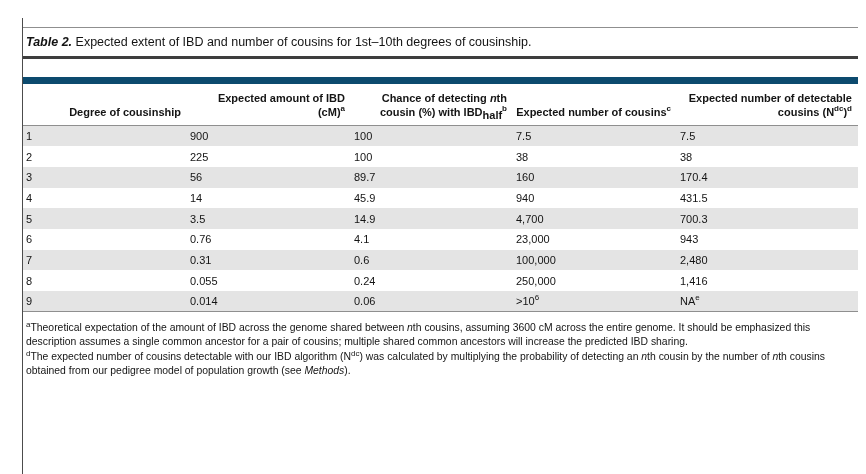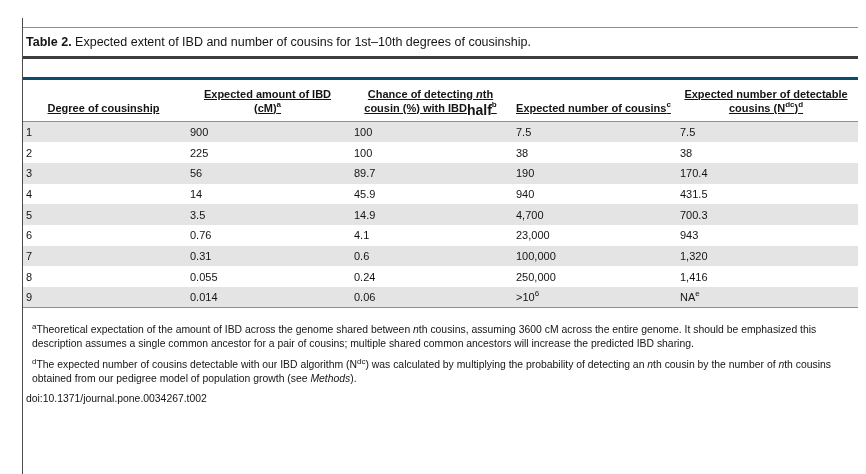--- a/index.html
+++ b/index.html
@@ -10,41 +10,41 @@
     position: relative;
   }
   .left-bar {
     position: absolute; left. 0;
     left: 22px; top: 18px; bottom: 0; width: 1px; background: #4c4c4c;
   }
   .content { position: absolute; left: 23px; top: 0; width: 835px; }
   .rule-thin { height: 1px; background: #8f8f8f; }
   .rule-top { margin-top: 27px; }
   .caption { padding: 7px 0 6px 3px; font-size: 12.5px; line-height: 15px; }
-  .caption b { font-weight: bold; }
+  .caption b { font-weight: bold; font-style: italic; }
   .rule-thick { height: 3px; background: #3e3e3e; }
   .gap { height: 18px; background: #ffffff; }
   table { width: 835px; border-collapse: collapse; table-layout: fixed; border-bottom: 1px solid #8f8f8f; }
   col.c1 { width: 164px; } col.c2 { width: 164px; } col.c3 { width: 162px; }
   col.c4 { width: 164px; } col.c5 { width: 181px; }
   thead th {
-    text-align: center; vertical-align: bottom; font-weight: bold;
+    text-align: right; vertical-align: bottom; font-weight: bold;
     font-size: 11px; line-height: 13.5px;
     padding: 8px 6px 6px 3px;
-    border-top: 3px solid #0c4a6e; border-bottom: 1px solid #8f8f8f; text-decoration: underline;
+    border-top: 7px solid #0c4a6e; border-bottom: 1px solid #8f8f8f;
   }
   tbody td {
     height: 20.7px; padding: 0 6px 0 3px; font-size: 11px;
     vertical-align: middle; white-space: nowrap;
   }
   tbody tr.striped { background: #e4e4e4; }
   sup { font-size: 8px; line-height: 0; vertical-align: super; letter-spacing: 0; }
-  sub { font-size: 14px; line-height: 0; vertical-align: sub; }
+  sub { font-size: 11px; line-height: 0; vertical-align: sub; }
   .footnotes { padding: 9px 0 0 3px; font-size: 10.4px; line-height: 14.2px; }
-  .footnote { margin: 6px; }
+  .footnote { margin: 0; }
   .doi { margin: 0; }
 </style>
 </head>
 <body>
 
 <div class="left-bar"></div>
 
 <div class="content">
   <div class="rule-thin rule-top"></div>
 
@@ -82,21 +82,21 @@
         <td>2</td>
         <td>225</td>
         <td>100</td>
         <td>38</td>
         <td>38</td>
       </tr>
       <tr class="striped">
         <td>3</td>
         <td>56</td>
         <td>89.7</td>
-        <td>190</td>
+        <td>160</td>
         <td>170.4</td>
       </tr>
       <tr>
         <td>4</td>
         <td>14</td>
         <td>45.9</td>
         <td>940</td>
         <td>431.5</td>
       </tr>
       <tr class="striped">
@@ -111,21 +111,21 @@
         <td>0.76</td>
         <td>4.1</td>
         <td>23,000</td>
         <td>943</td>
       </tr>
       <tr class="striped">
         <td>7</td>
         <td>0.31</td>
         <td>0.6</td>
         <td>100,000</td>
-        <td>1,320</td>
+        <td>2,480</td>
       </tr>
       <tr>
         <td>8</td>
         <td>0.055</td>
         <td>0.24</td>
         <td>250,000</td>
         <td>1,416</td>
       </tr>
       <tr class="striped">
         <td>9</td>
@@ -133,15 +133,14 @@
         <td>0.06</td>
         <td>&gt;10<sup>6</sup></td>
         <td>NA<sup>e</sup></td>
       </tr>
     </tbody>
   </table>
 
   <div class="footnotes">
     <p class="footnote"><sup>a</sup>Theoretical expectation of the amount of IBD across the genome shared between <i>n</i>th cousins, assuming 3600 cM across the entire genome. It should be emphasized this description assumes a single common ancestor for a pair of cousins; multiple shared common ancestors will increase the predicted IBD sharing.</p>
     <p class="footnote"><sup>d</sup>The expected number of cousins detectable with our IBD algorithm (N<sup>dc</sup>) was calculated by multiplying the probability of detecting an <i>n</i>th cousin by the number of <i>n</i>th cousins obtained from our pedigree model of population growth (see <i>Methods</i>).</p>
-    <p class="doi">doi:10.1371/journal.pone.0034267.t002</p>
   </div>
 </div>
 
 </body></html>

